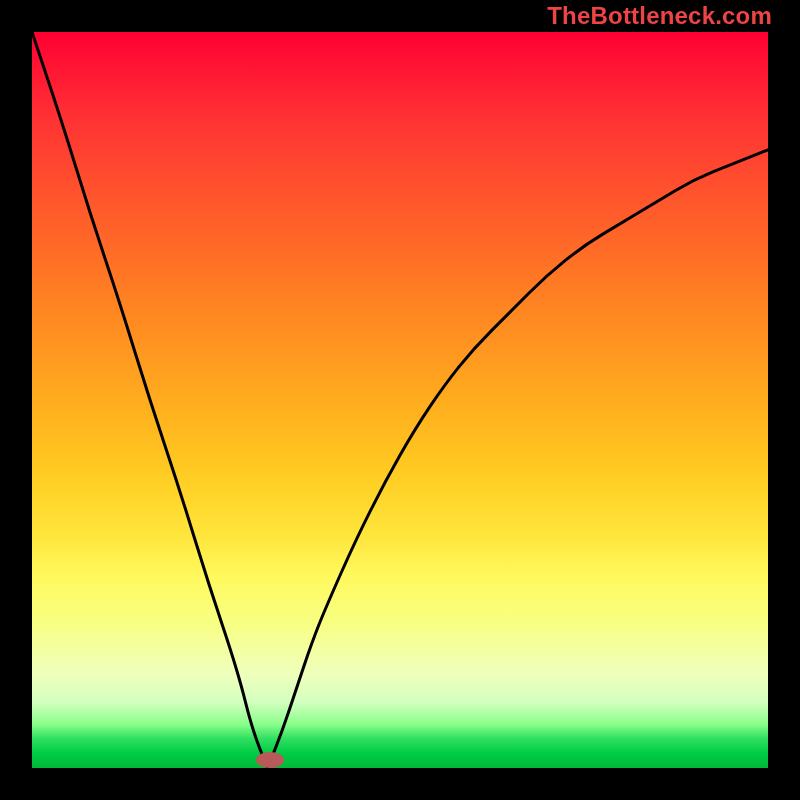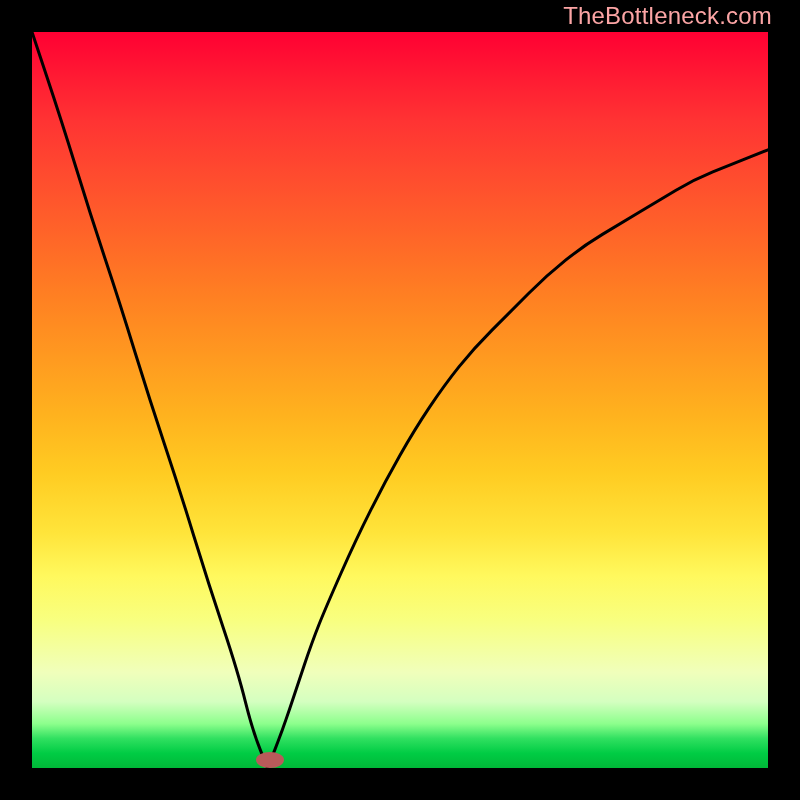--- a/index.html
+++ b/index.html
@@ -54,23 +54,23 @@
     );
   }
   .curve-svg {
     position: absolute;
     inset: 0;
   }
   .watermark {
     position: absolute;
     top: 2px;
     right: 28px;
-    color: #fca5a5;
+    color: #ef4444;
     font-size: 24px;
-    font-weight: 400;
+    font-weight: 700;
     letter-spacing: 0.2px;
     pointer-events: none;
     user-select: none;
     margin-left: 24px;
   }
 </style>
 </head>
 <body>
 
 <div class="frame">

